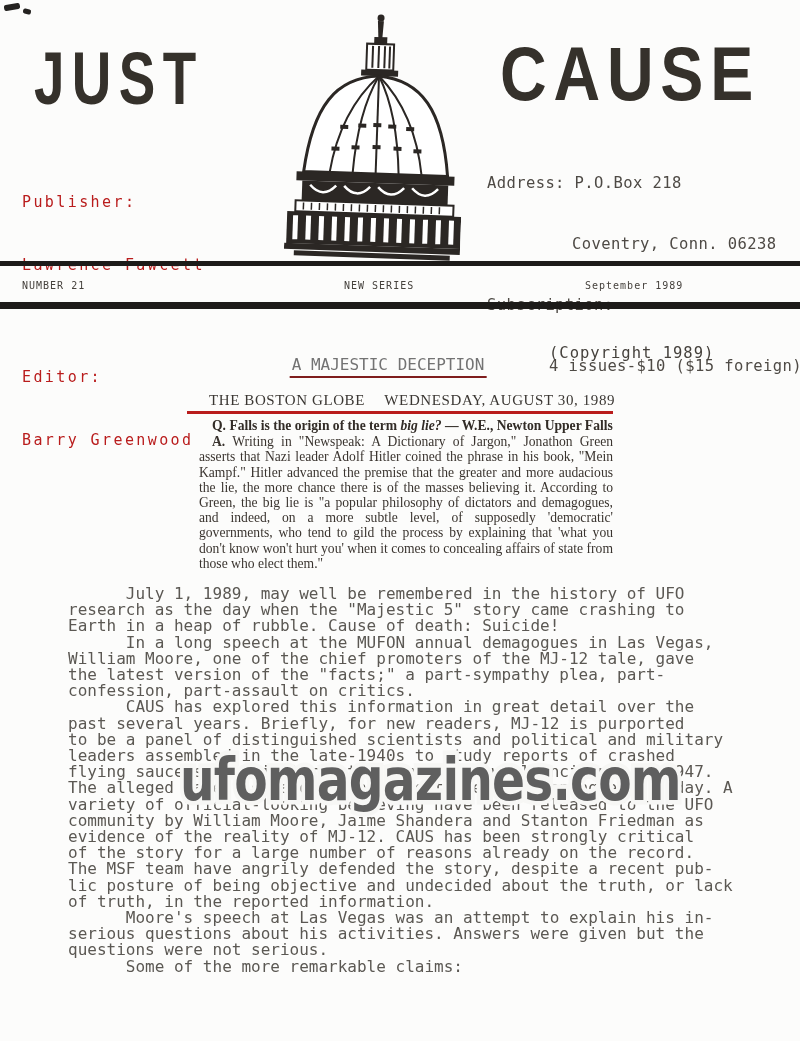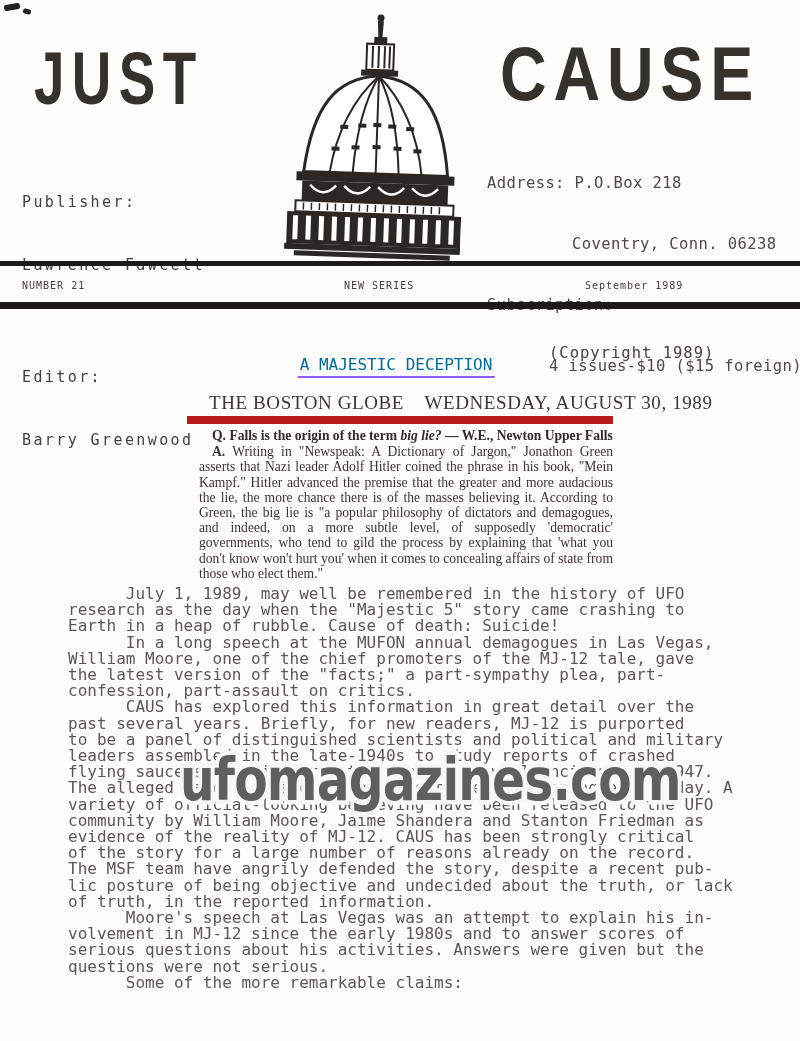--- a/index.html
+++ b/index.html
@@ -14,46 +14,46 @@
 
   .masthead-title{
     position:absolute;margin:0;font-family:"Liberation Sans",sans-serif;
     font-weight:700;color:#35312b;line-height:1;transform-origin:0 0;
   }
   #title-just{left:34px;top:42px;font-size:74px;letter-spacing:10px;transform:scaleX(0.74);}
   #title-cause{left:500px;top:36px;font-size:76px;letter-spacing:8px;transform:scaleX(0.85);}
 
   #capitol{position:absolute;left:288px;top:8px;transform:rotate(2deg);}
 
-  #pub-block{position:absolute;left:22px;top:150px;font-size:15px;letter-spacing:2.4px;line-height:21px;color:#404040;white-space:pre;}
+  #pub-block{position:absolute;left:22px;top:150px;font-size:15px;letter-spacing:2.4px;line-height:21px;color:#b91c1c;white-space:pre;}
   #pub-block .gap{height:7px;}
 
   #addr-block{position:absolute;left:487px;top:138px;font-size:15.5px;letter-spacing:0.4px;line-height:18px;color:#4e4a45;white-space:pre;}
   #addr-block .l{margin-top:7px;}
   #addr-block .ind1{margin-left:85px;}
   #addr-block .ind2{margin-left:62px;}
 
   .rule{position:absolute;left:0;width:800px;background:#1d1b19;}
   .rule1{top:261px;height:5px;}
   .rule2{top:302px;height:7px;}
 
   #issue-bar{position:absolute;left:0;top:280px;width:800px;height:20px;font-size:10px;letter-spacing:1px;color:#45413c;}
   #issue-number{position:absolute;left:22px;}
   #issue-series{position:absolute;left:344px;}
   #issue-date{position:absolute;left:585px;}
 
   #copyright{position:absolute;left:549px;top:344px;font-size:15.5px;letter-spacing:1px;color:#45413c;}
 
   #article-title{
     position:absolute;left:50%;top:355px;transform:translateX(-50%) translateX(-12px);
-    font-size:16px;color:#0369a1;border-bottom:2px solid #8b5cf6;padding:0 2px 2px 2px;white-space:nowrap;margin-left:8px;
+    font-size:16px;color:#737373;border-bottom:2px solid #7f1d1d;padding:0 2px 2px 2px;white-space:nowrap;
   }
 
   #clipping{position:absolute;left:187px;top:392px;width:426px;font-family:"Liberation Serif",serif;color:#3a342f;}
-  .clip-head{border-bottom:8px solid #b91c1c;padding-bottom:2px;font-size:19px;letter-spacing:0.6px;white-space:nowrap;color:#3b3733;}
+  .clip-head{border-bottom:3px solid #b91c1c;padding-bottom:2px;font-size:15px;letter-spacing:0.6px;white-space:nowrap;color:#3b3733;}
   .clip-head .src{margin-left:22px;}
   .clip-head .dt{margin-left:15px;}
   .clip-q{margin:4px 0 0 0;padding-left:12px;font-size:13.6px;line-height:15.2px;font-weight:bold;text-align:justify;text-indent:13px;color:#322c27;}
   .clip-q .it{font-style:italic;}
   .clip-a{margin:1px 0 0 0;padding-left:12px;font-size:13.6px;line-height:15.2px;text-align:justify;text-indent:13px;color:#3a342f;}
 
   #body-text{position:absolute;left:68px;top:586px;font-size:16px;line-height:16.2px;color:#5b5853;}
   .body-line{white-space:pre;}
 
   #watermark{position:absolute;left:180px;top:751px;transform:scaleX(0.84);transform-origin:0 0;
@@ -206,21 +206,20 @@
       <div class="body-line">flying saucers, particularly the famous "Roswell Incident" of 1947.</div>
       <div class="body-line">The alleged panel is said by the trio to be functioning even today. A</div>
       <div class="body-line">variety of official-looking believing have been released to the UFO</div>
       <div class="body-line">community by William Moore, Jaime Shandera and Stanton Friedman as</div>
       <div class="body-line">evidence of the reality of MJ-12. CAUS has been strongly critical</div>
       <div class="body-line">of the story for a large number of reasons already on the record.</div>
       <div class="body-line">The MSF team have angrily defended the story, despite a recent pub-</div>
       <div class="body-line">lic posture of being objective and undecided about the truth, or lack</div>
       <div class="body-line">of truth, in the reported information.</div>
       <div class="body-line">      Moore's speech at Las Vegas was an attempt to explain his in-</div>
-      <div class="body-line">volvement in MJ-12 since the early 1980s and to answer scores of</div>
       <div class="body-line">serious questions about his activities. Answers were given but the</div>
       <div class="body-line">questions were not serious.</div>
       <div class="body-line">      Some of the more remarkable claims:</div>
     </div>
 
   <div id="watermark">
     <span class="wm back">ufomagazines.com</span>
     <span class="wm front">ufomagazines.com</span>
   </div>
 

